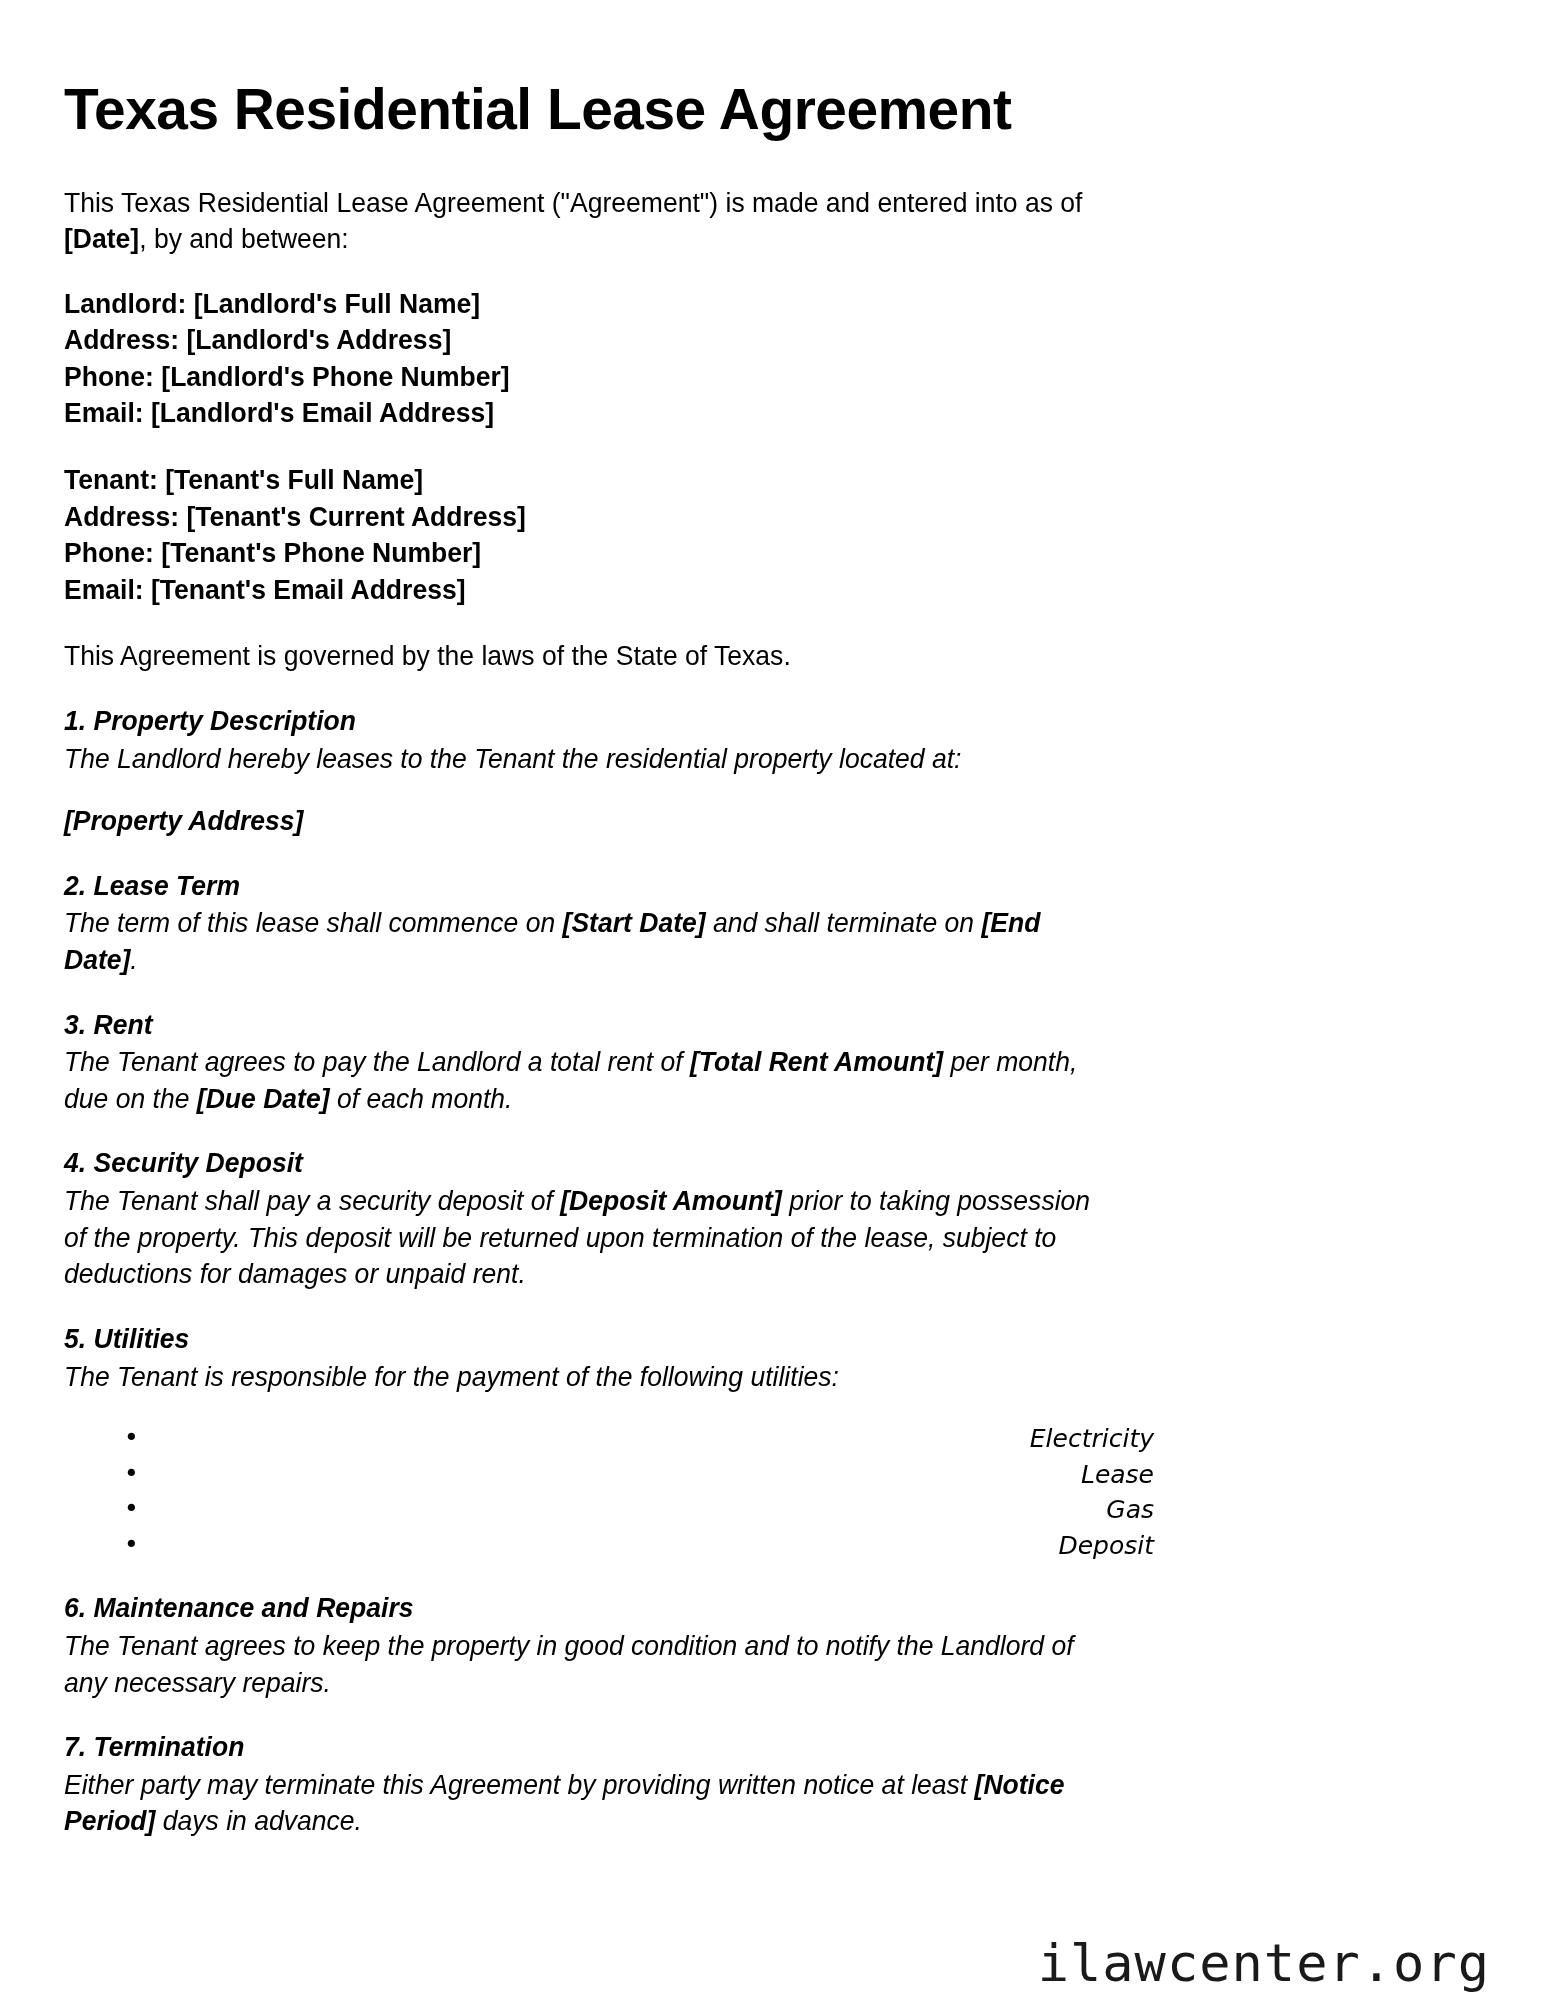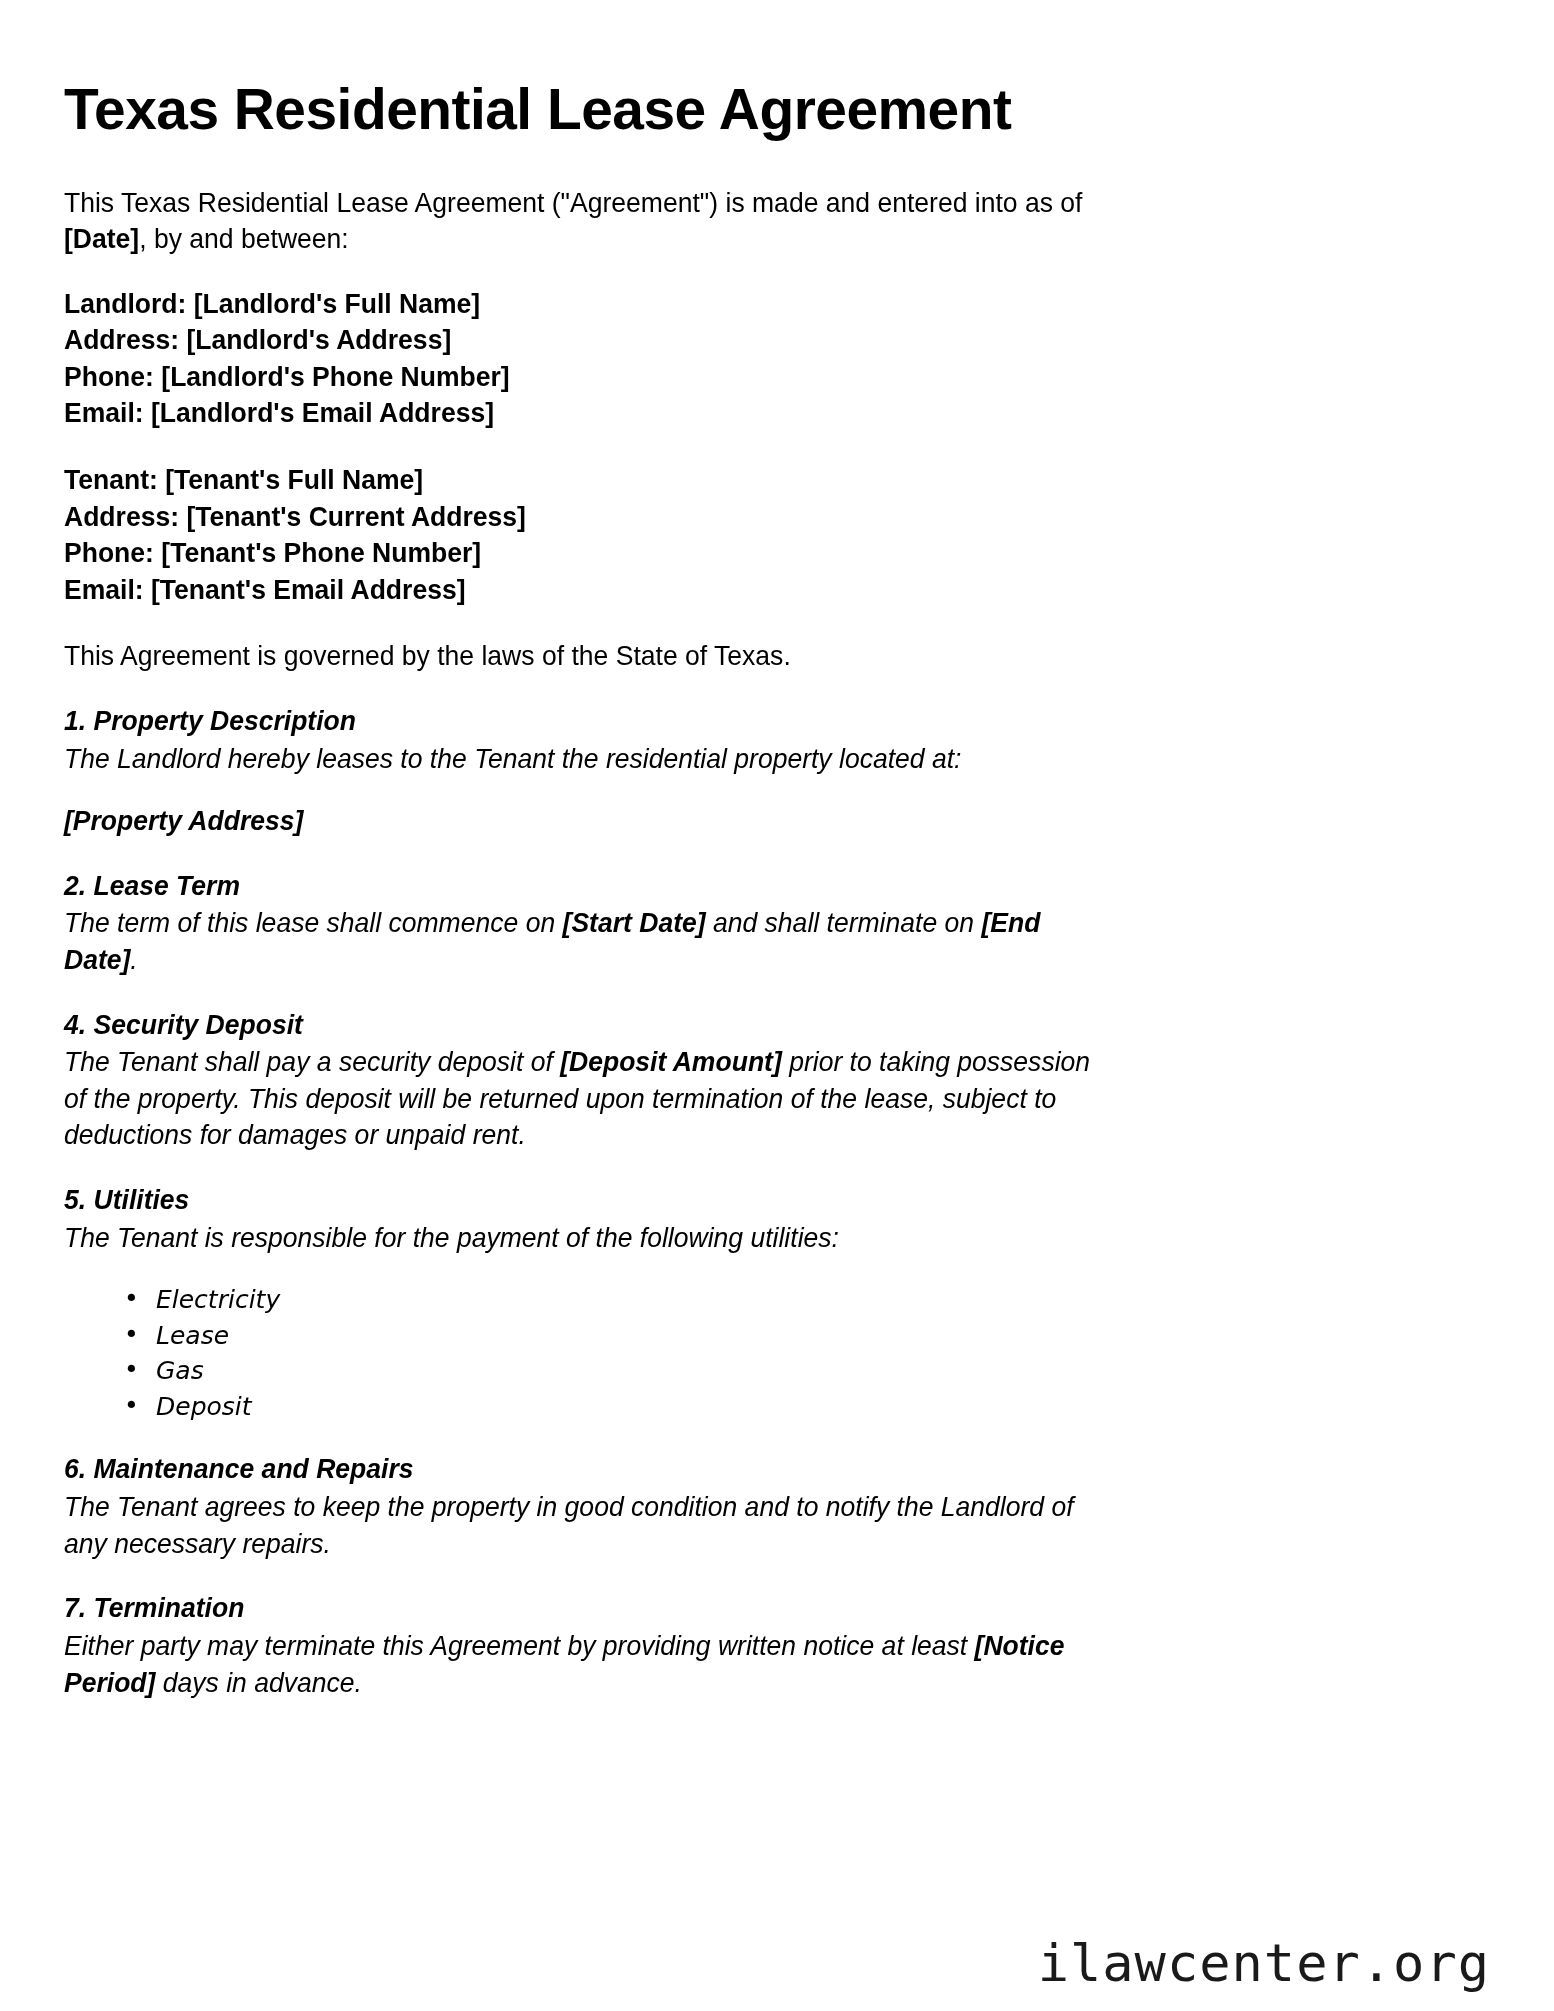--- a/index.html
+++ b/index.html
@@ -74,20 +74,21 @@
     font-weight: bold;
     line-height: 1.33;
     margin: 0 0 28px 0;
     transform: scaleX(0.965);
     transform-origin: left top;
   }
   ul.util-list {
     margin: 18px 0 24px 0;
     padding: 0 0 0 60px;
     list-style: none;
+    text-align: right;
   }
   ul.util-list li {
     font-family: "DejaVu Sans", sans-serif;
     font-size: 25px;
     line-height: 1.42;
     position: relative;
     padding-left: 32px;
   }
   ul.util-list li::before {
     content: "\2022";
@@ -138,20 +139,24 @@
       <h2 class="section-head">1. Property Description</h2>
       <p class="body-text tight">The Landlord hereby leases to the Tenant the residential property located at:</p>
       <div class="standalone-bold">[Property Address]</div>
     </div>
 
     <div class="section">
       <h2 class="section-head">2. Lease Term</h2>
       <p class="body-text"><span>The term of this lease shall commence on </span><span class="ph">[Start Date]</span><span> and shall terminate on </span><span class="ph">[End Date]</span><span>.</span></p>
     </div>
 
+    <div class="section">
+      <h2 class="section-head">3. Rent</h2>
+      <p class="body-text"><span>The Tenant agrees to pay the Landlord a total rent of </span><span class="ph">[Total Rent Amount]</span><span> per month, due on the </span><span class="ph">[Due Date]</span><span> of each month.</span></p>
+    </div>
 
     <div class="section">
       <h2 class="section-head">4. Security Deposit</h2>
       <p class="body-text"><span>The Tenant shall pay a security deposit of </span><span class="ph">[Deposit Amount]</span><span> prior to taking possession of the property. This deposit will be returned upon termination of the lease, subject to deductions for damages or unpaid rent.</span></p>
     </div>
 
     <div class="section">
       <h2 class="section-head">5. Utilities</h2>
       <p class="body-text tight">The Tenant is responsible for the payment of the following utilities:</p>
       <ul class="util-list">

